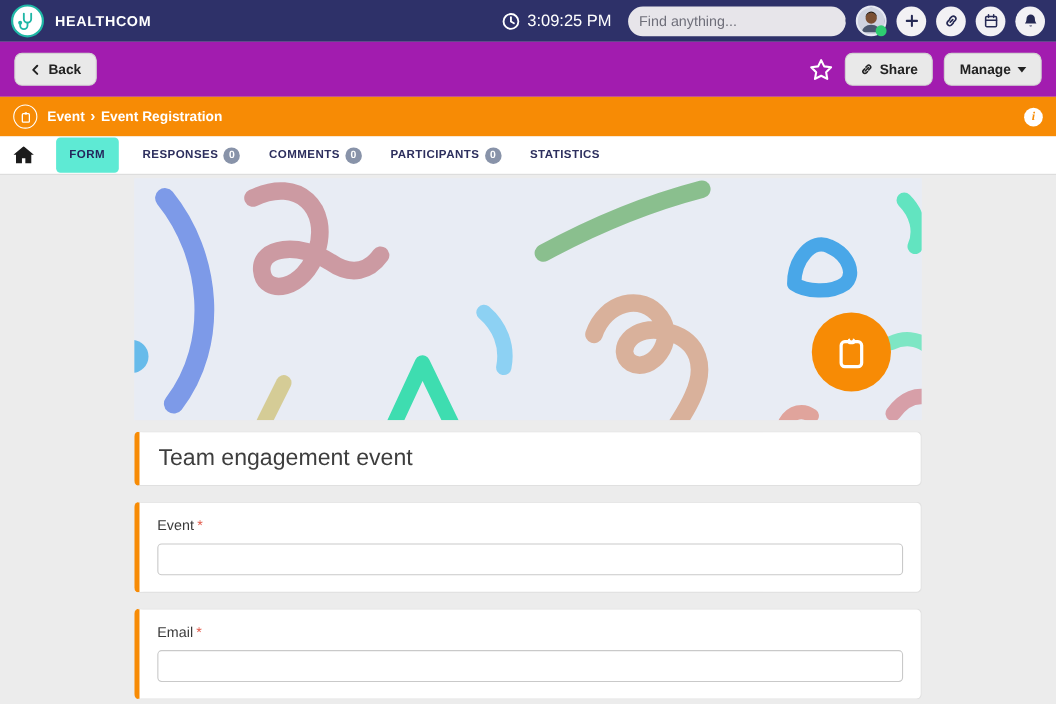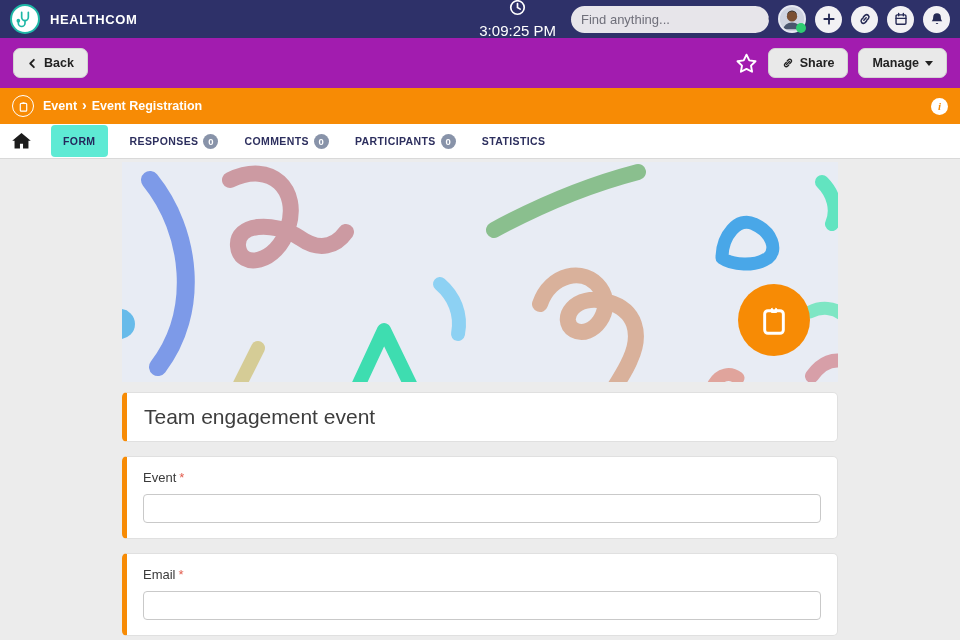--- a/index.html
+++ b/index.html
@@ -7,22 +7,22 @@
               font-family:"Liberation Sans", sans-serif; }
 
   
   .navbar { height:38px; background:#2e3169; display:flex; align-items:center;
             padding:0 10px; gap:8px; }
   .nav-left { display:flex; align-items:center; gap:10px; flex:1; }
   .logo { width:30px; height:30px; border-radius:50%; background:#fff;
           border:2px solid #1fb7a6; display:flex; align-items:center; justify-content:center; }
   .brand { color:#fff; font-weight:bold; font-size:13px; letter-spacing:.6px; }
   .nav-right { display:flex; align-items:center; gap:9px; }
-  .clock-wrap { display:flex; align-items:center; gap:6px; color:#fff;
-                font-size:15px; margin-right:6px;flex-direction:column; }
+  .clock-wrap { display:flex; gap:6px; color:#fff;
+                font-size:15px; margin-right:6px; }
   .search-pill { display:flex; align-items:center; background:#e7e5ea; border-radius:14px;
                  height:27px; width:198px; overflow:hidden; }
   .search-pill input { border:none; outline:none; background:transparent; flex:1;
                        font-size:13px; color:#444; padding:0 10px;
                        font-family:"Liberation Sans", sans-serif; }
   .search-pill input::placeholder { color:#6f6f7a; }
   .search-div { width:1px; height:17px; background:#b9b7bd; }
   .search-btn { width:32px; height:100%; display:flex; align-items:center; justify-content:center;
                 cursor:pointer; }
   .avatar { width:28px; height:28px; border-radius:50%; position:relative;

